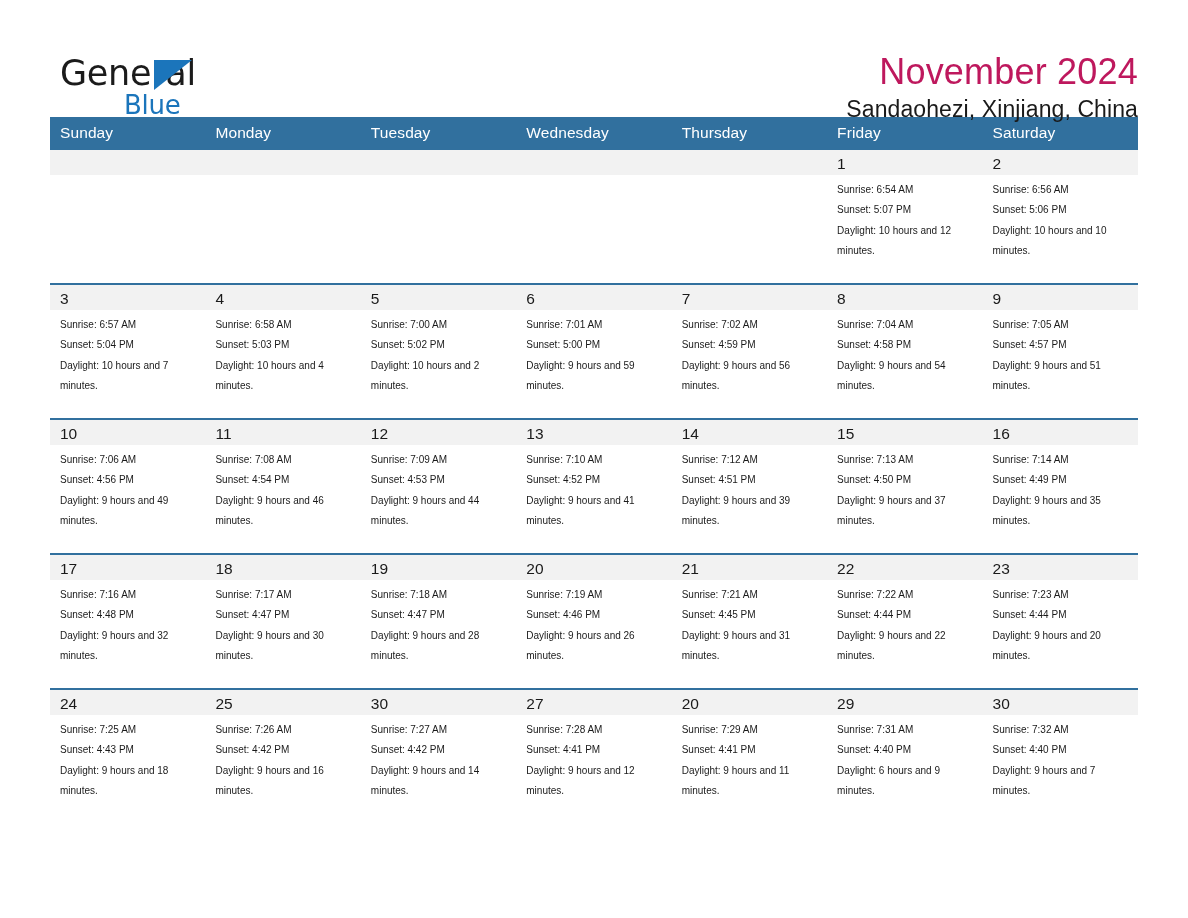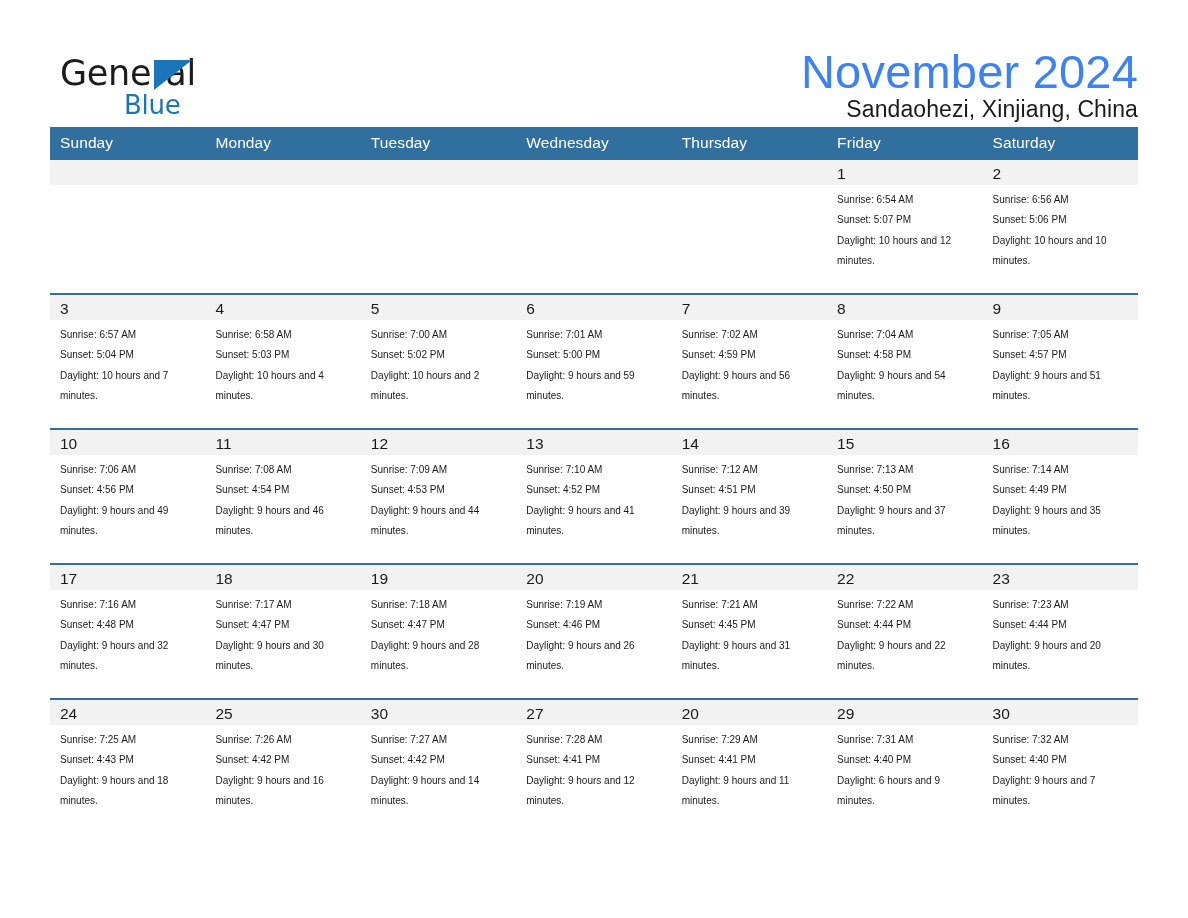--- a/index.html
+++ b/index.html
@@ -67,40 +67,40 @@
     letter-spacing: -0.3px;
     color: #1b75bb;
     font-family: "DejaVu Sans", sans-serif;
     font-weight: 400;
   }
   .title-block {
     text-align: right;
     padding-top: 2px;
   }
   .month-title {
-    font-size: 47px;
+    font-size: 36px;
     line-height: 44px;
     font-weight: 400;
-    color: #3b82f6;
+    color: #be185d;
     letter-spacing: 0.2px;
     white-space: nowrap;
   }
   .location {
     margin-top: 2px;
     font-size: 23px;
     line-height: 26px;
     font-weight: 400;
     color: #1a1a1a;
     letter-spacing: 0.1px;
     white-space: nowrap;
   }
 
   
   .calendar {
-    margin-top: 23px;
+    margin-top: 13px;
     width: 1088px;
     border-collapse: collapse;
     table-layout: fixed;
   }
   .calendar th {
     background: #31709e;
     color: #ffffff;
     font-weight: 400;
     font-size: 15.5px;
     text-align: left;

